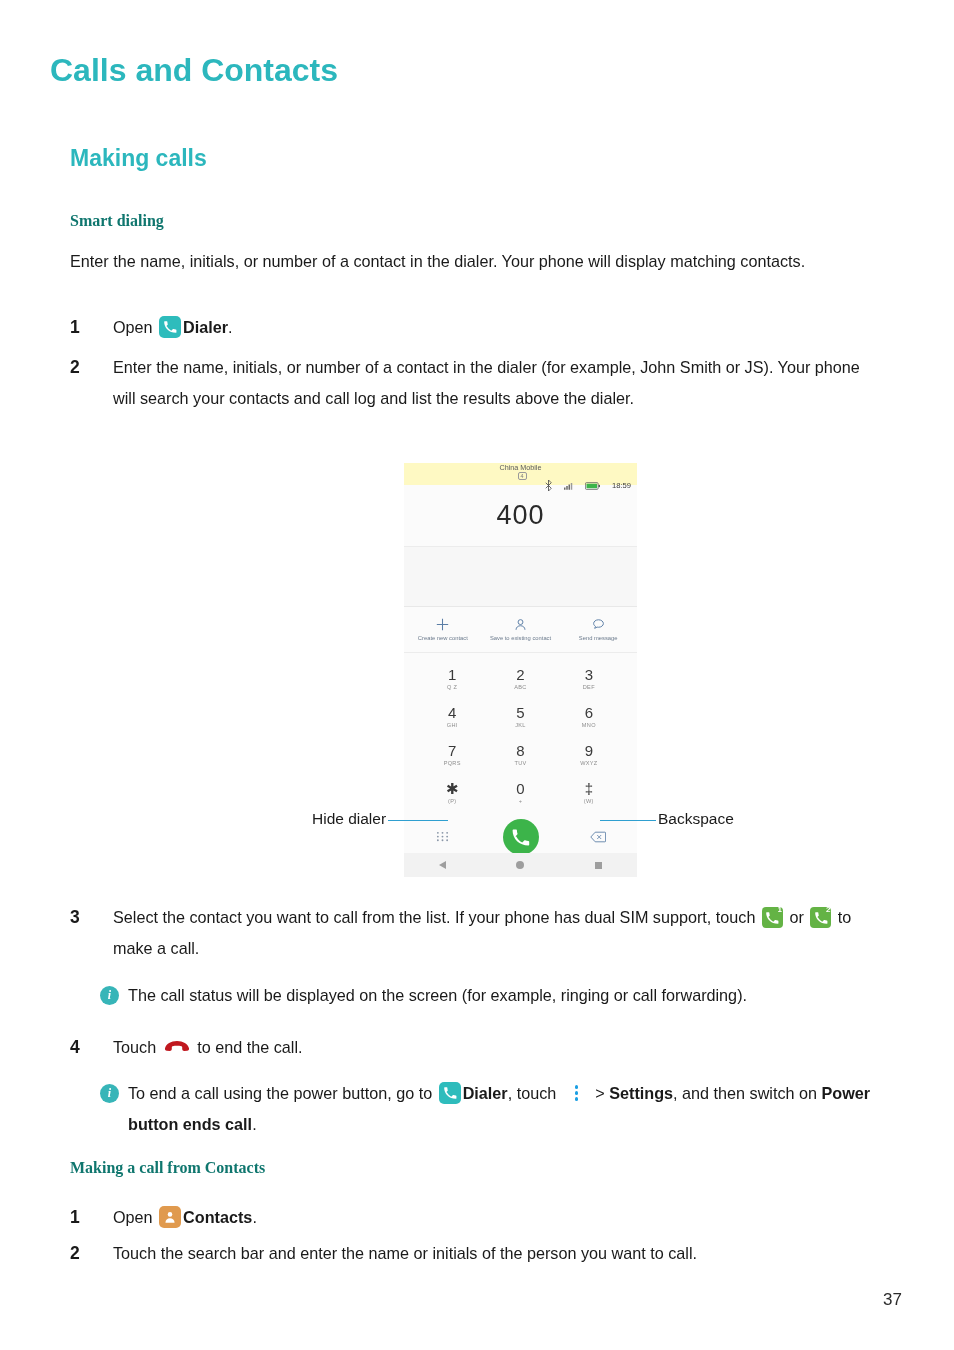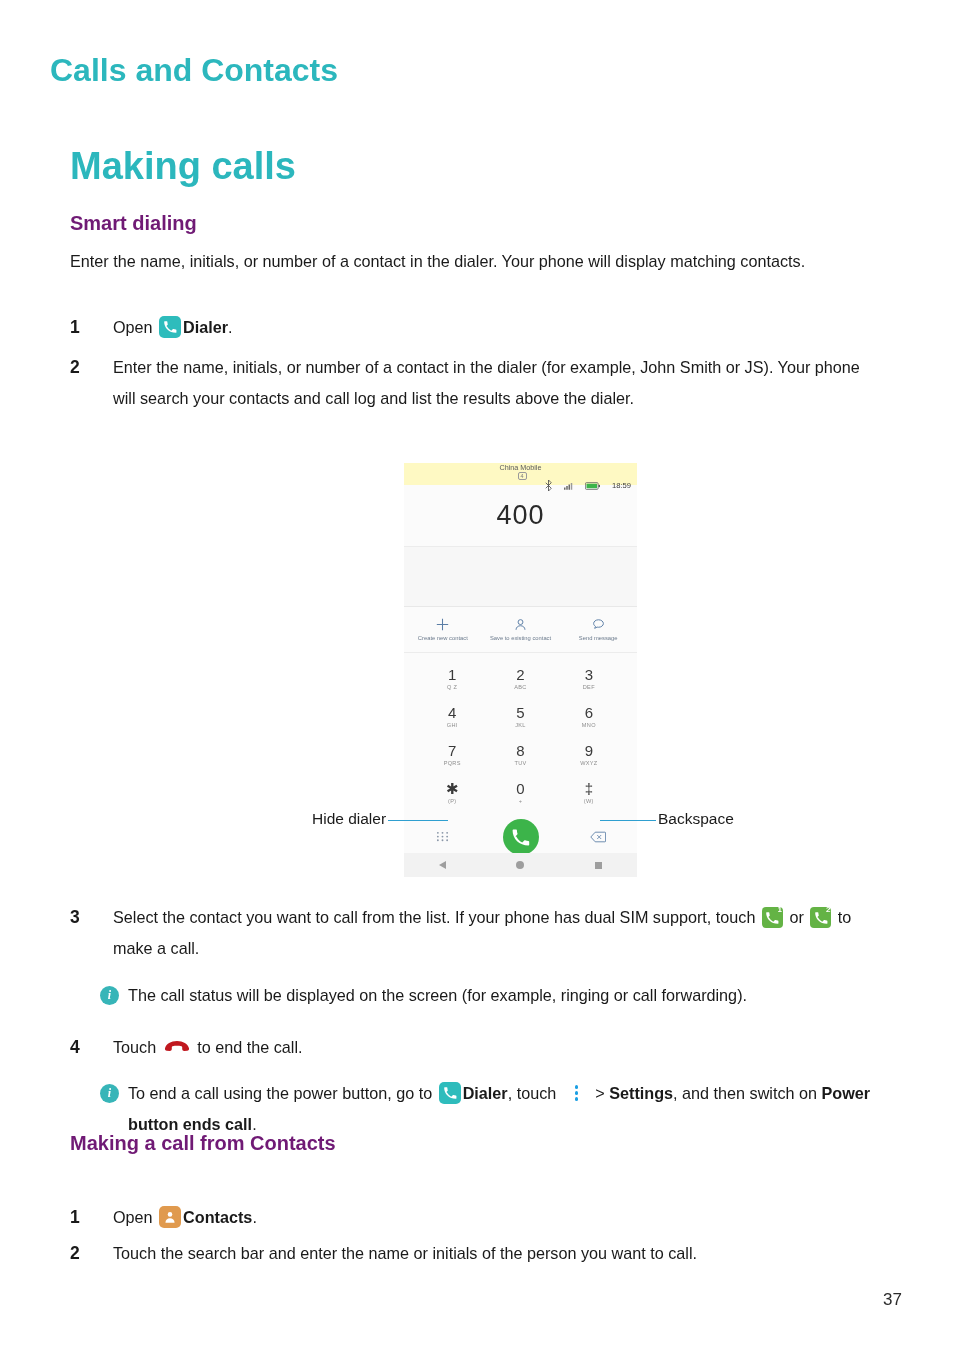--- a/index.html
+++ b/index.html
@@ -20,33 +20,34 @@
     position: absolute;
     left: 50px; top: 52px;
     font-size: 32px;
     font-weight: bold;
     color: #2cb7bd;
     letter-spacing: 0px;
   }
   .section-title {
     position: absolute;
     left: 70px; top: 145px;
-    font-size: 38px;
+    font-size: 23px;
     font-weight: bold;
     color: #2cb7bd;
   }
   .sub-title {
     position: absolute;
     left: 70px;
-    font-size: 20px;
+    font-size: 16px;
     font-weight: bold;
-    color: #701a75;
+    color: #0f766e;
+    font-family: Liberation Serif, serif;
   }
   #smart-dialing-title { top: 212px; }
-  #contacts-title { top: 1132px; }
+  #contacts-title { top: 1159px; }
 
   
   .para {
     position: absolute;
     font-size: 16.2px;
     line-height: 31px;
     color: #1a1a1a;
   }
   #intro-para {
     left: 70px; top: 246px; width: 810px;

